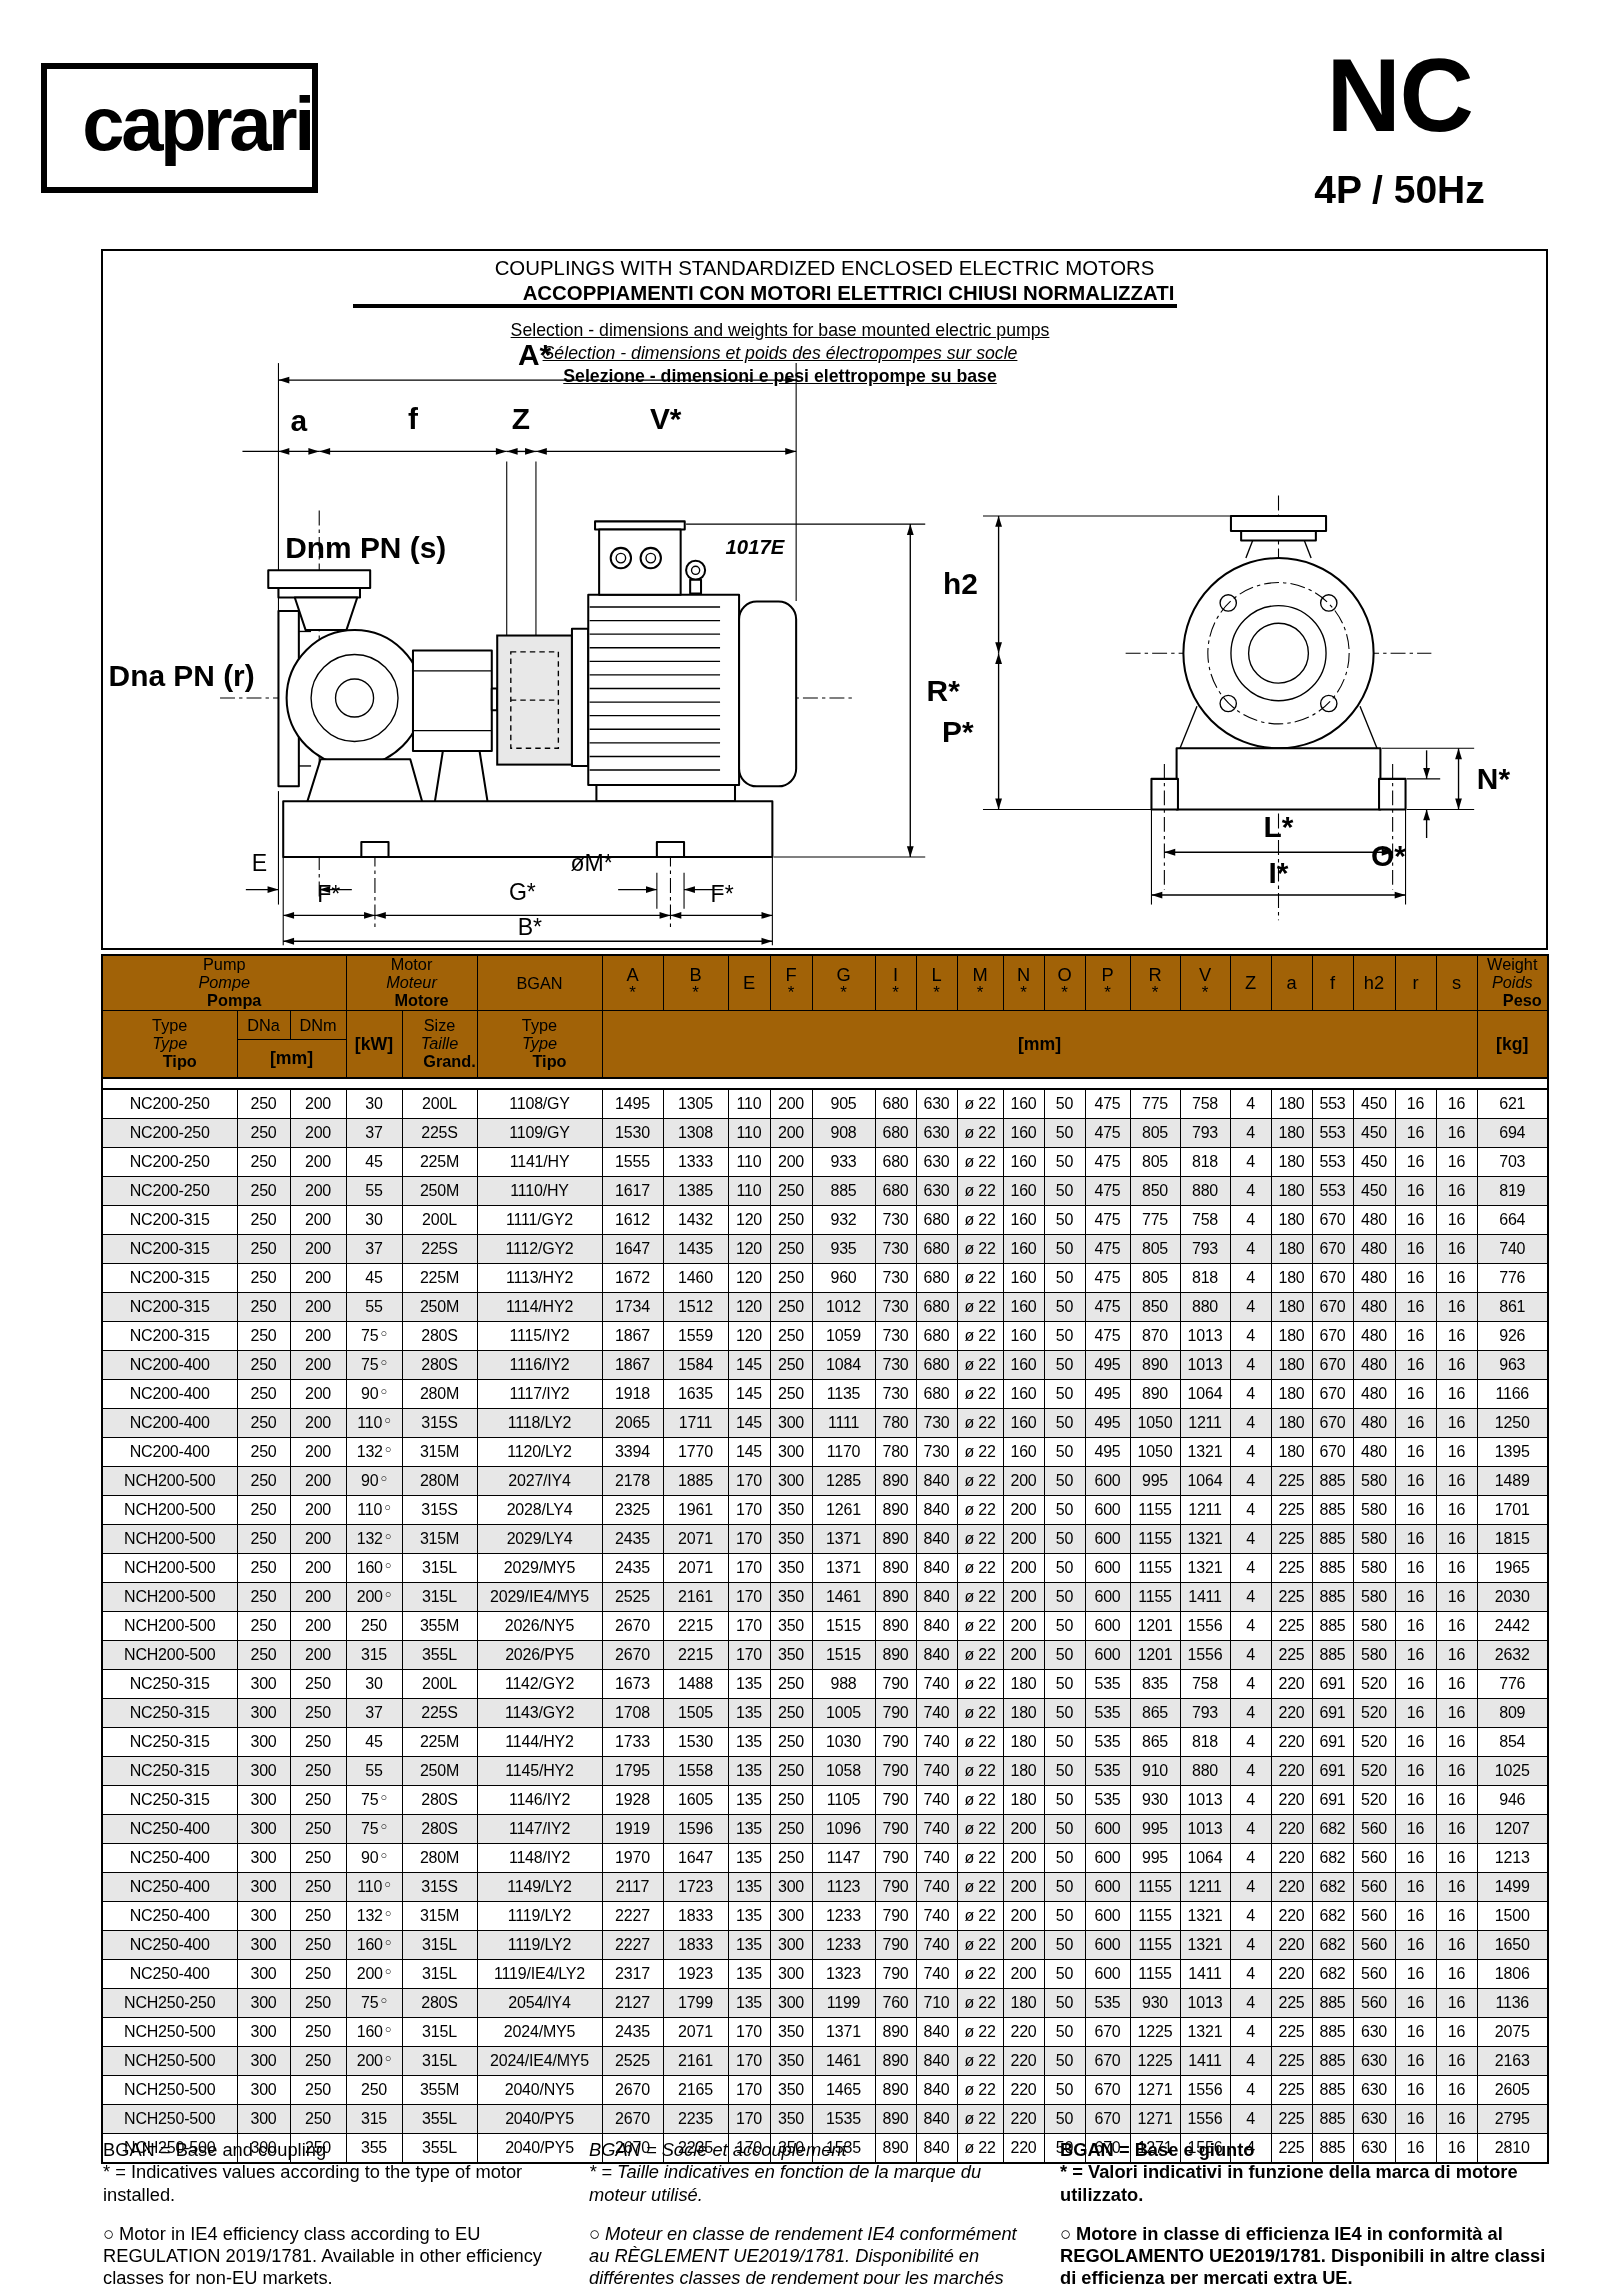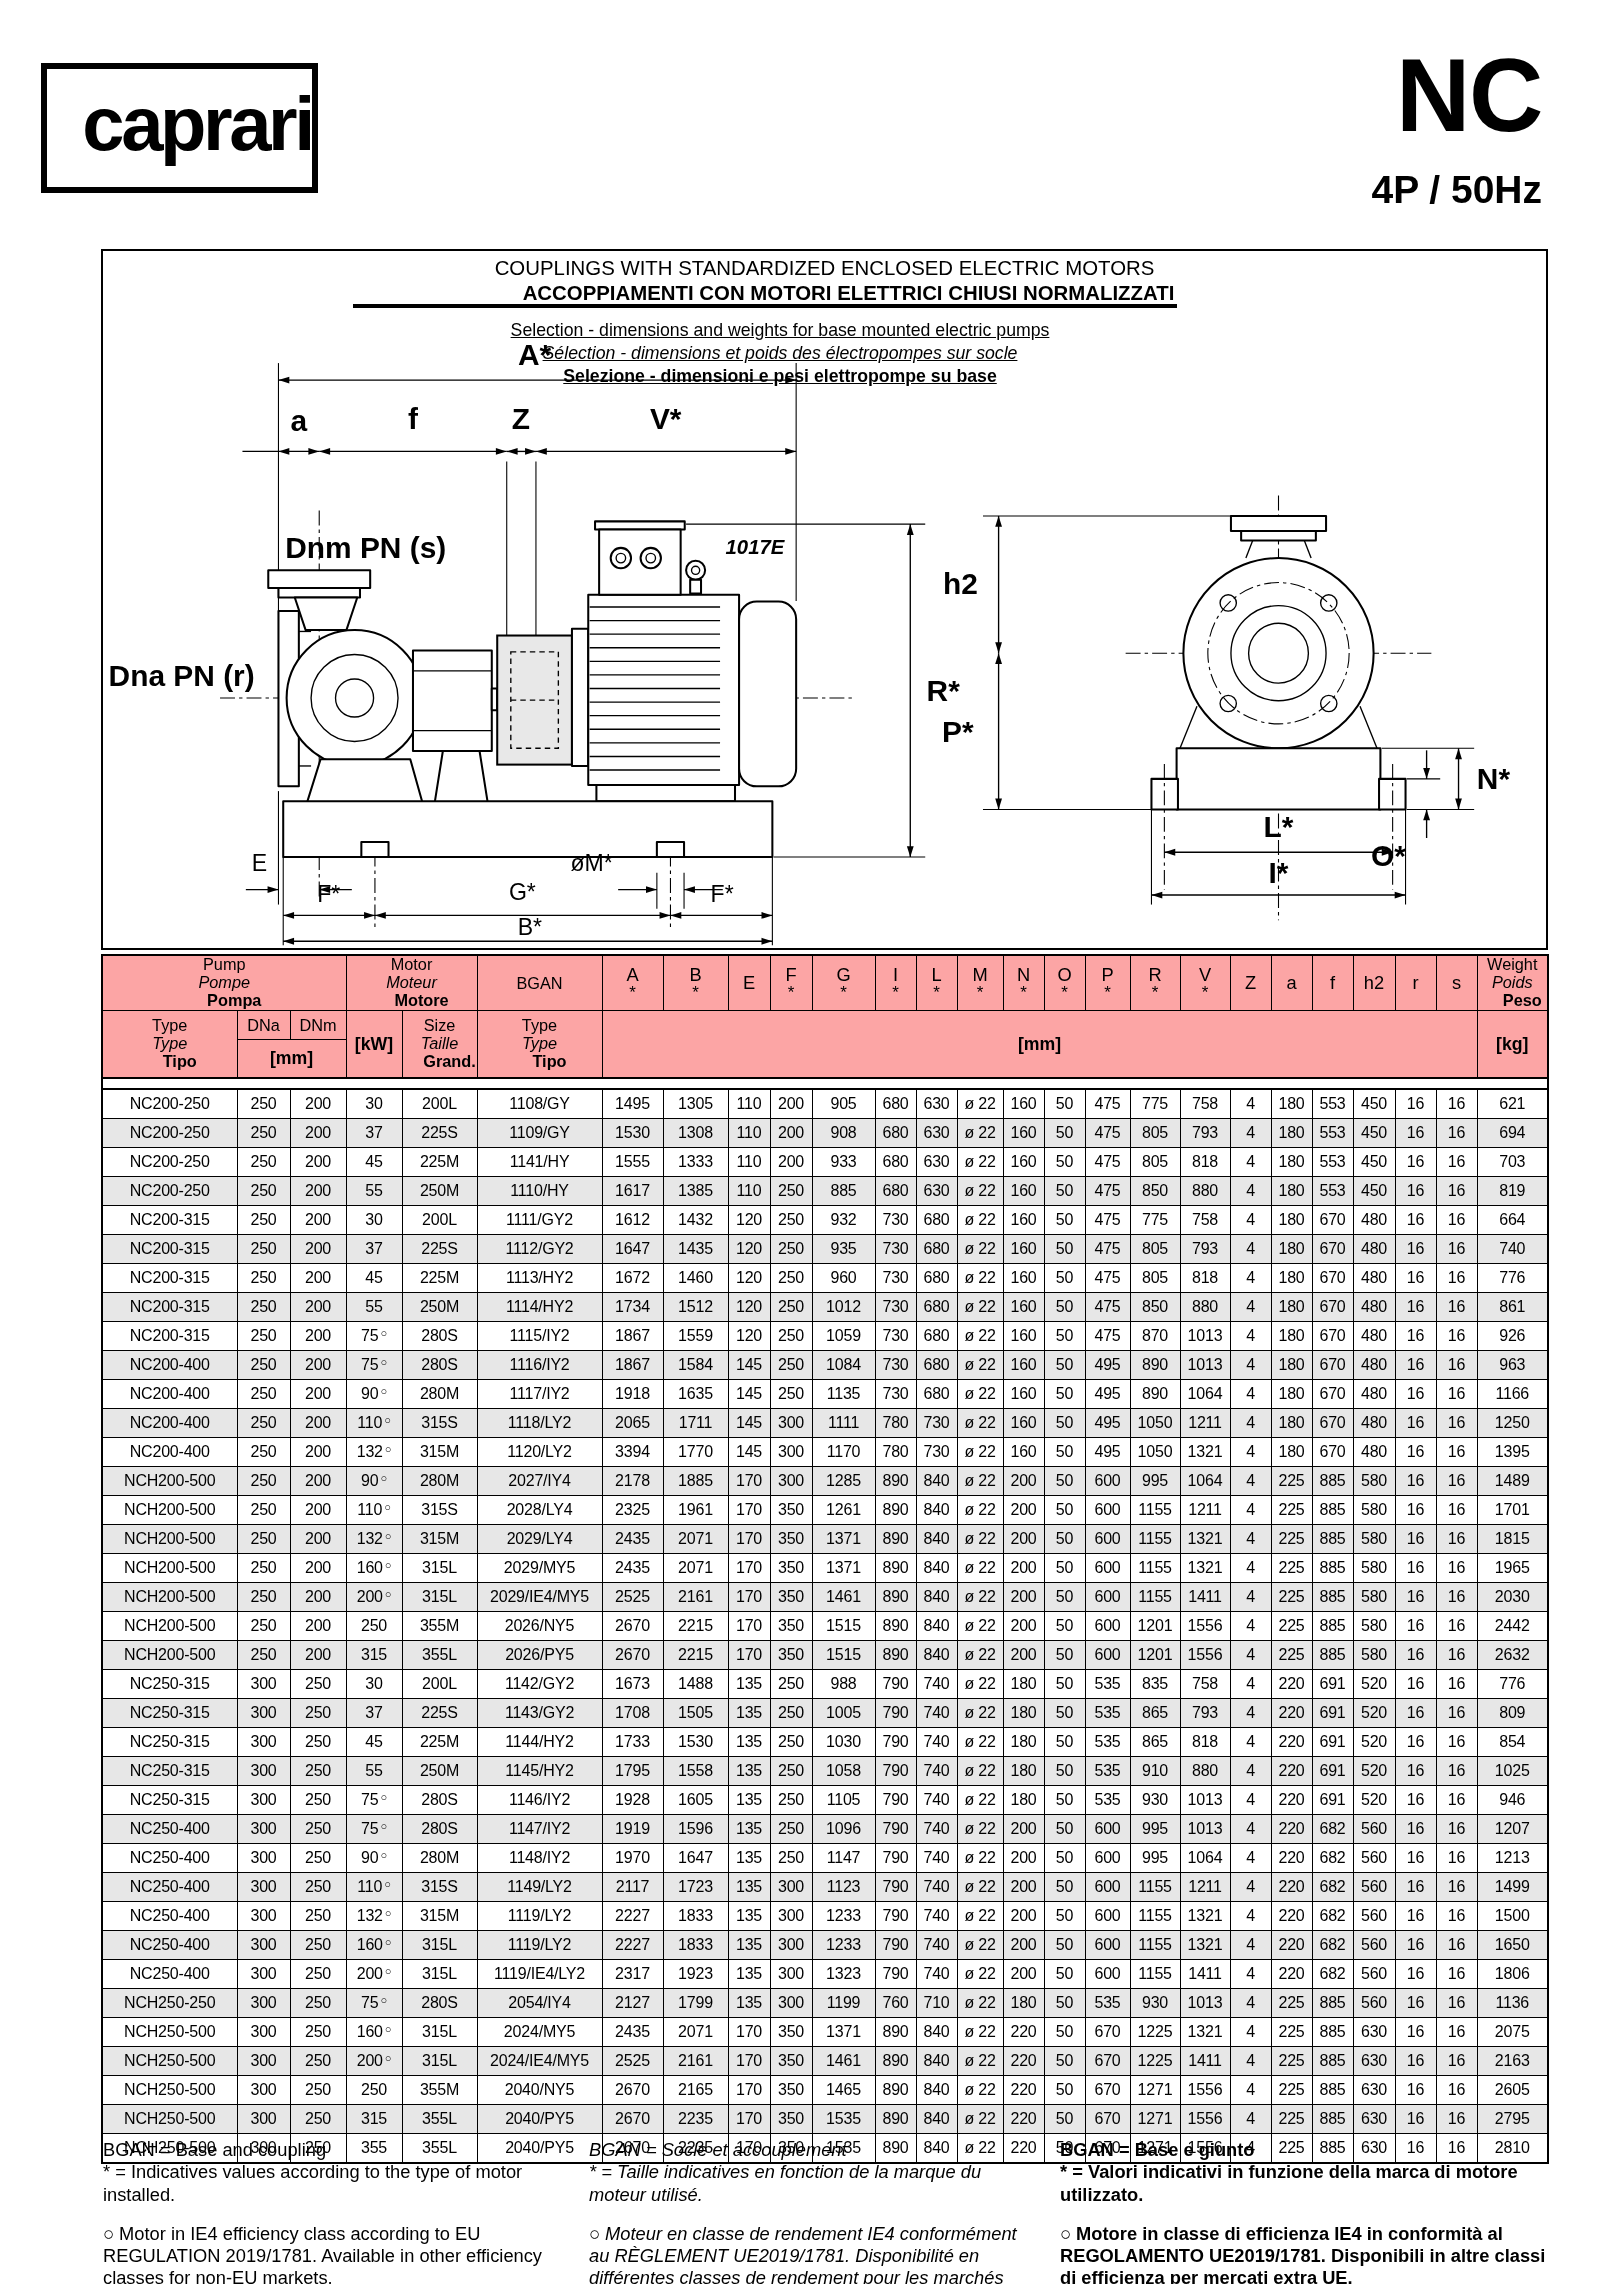--- a/index.html
+++ b/index.html
@@ -2,21 +2,21 @@
 <html style="font-size:11px"><head>
 <meta charset="utf-8">
 <style>
   html,body{margin:0;padding:0;background:#fff;}
   #page{position:relative;width:1621px;height:2284px;background:#fff;color:#000;
         font-family:"Liberation Sans",sans-serif;overflow:hidden;}
   
   .logo{position:absolute;left:41px;top:63px;width:277px;height:130px;border:6.1px solid #000;
         box-sizing:border-box;display:flex;align-items:center;justify-content:flex-end;}
   .logo span{font-size:76px;font-weight:bold;letter-spacing:-3.4px;margin-top:-8.2px;}
-  .series-block{position:absolute;left:1257px;top:41px;width:285px;text-align:right;}
+  .series-block{position:absolute;left:1257px;top:41px;width:285px;text-align:center;}
   .series-nc{font-size:103px;font-weight:bold;line-height:109px;letter-spacing:-1.4px;}
   .series-hz{font-size:39px;font-weight:bold;margin-top:17.7px;}
   .top-rule{position:absolute;left:353px;top:304px;width:824px;height:4.1px;background:#000;}
   .subtitle{position:absolute;left:368px;top:319px;width:824px;text-align:center;
             font-size:17.7px;line-height:23px;text-decoration:underline;}
   .subtitle .fr{font-style:italic;}
   .subtitle .it{font-weight:bold;}
   
   .frame{position:absolute;left:101px;top:249px;width:1447px;height:701px;
          border:2.7px solid #000;box-sizing:border-box;}
@@ -35,21 +35,21 @@
   .cl{stroke:#000;stroke-width:1.6;fill:none;stroke-dasharray:22 6 5 6;}
   .hid{fill:none;stroke:#000;stroke-width:2;stroke-dasharray:8 6;}
   text.dls{font-family:"Liberation Sans",sans-serif;font-size:34px;fill:#000;}
   text.dlb{font-family:"Liberation Sans",sans-serif;font-size:44px;font-weight:bold;fill:#000;}
   text.dlc{font-family:"Liberation Sans",sans-serif;font-size:30px;font-weight:bold;font-style:italic;fill:#000;}
   
   .tbl-wrap{position:absolute;left:101px;top:954px;}
   table{border-collapse:collapse;table-layout:fixed;width:1447px;border:2.7px solid #000;}
   th,td{border:1.4px solid #000;padding:0;text-align:center;vertical-align:middle;
         font-family:"Liberation Sans",sans-serif;color:#000;overflow:hidden;}
-  thead th{background:#fca5a5;font-weight:normal;}
+  thead th{background:#a16207;font-weight:normal;}
   tr.h1 th{height:54px;}
   tr.h2 th{height:28px;}
   tr.h3 th{height:37px;}
   .tri div{font-size:16.3px;line-height:17.7px;}
   .tri .l2{font-style:italic;}
   .tri .l3{font-weight:bold;padding-left:20px;}
   .dimh div{font-size:18.3px;line-height:20px;}
   .dimh .star{font-size:17px;line-height:16.3px;}
   .small-h{font-size:16.3px;}
   .unit{font-size:17.7px;font-weight:bold;}

